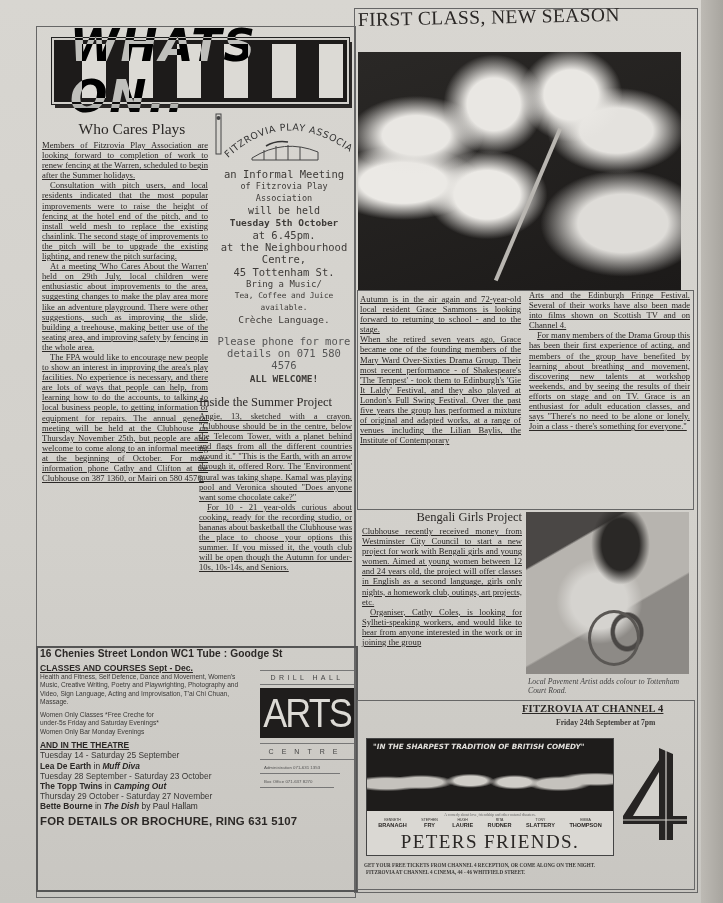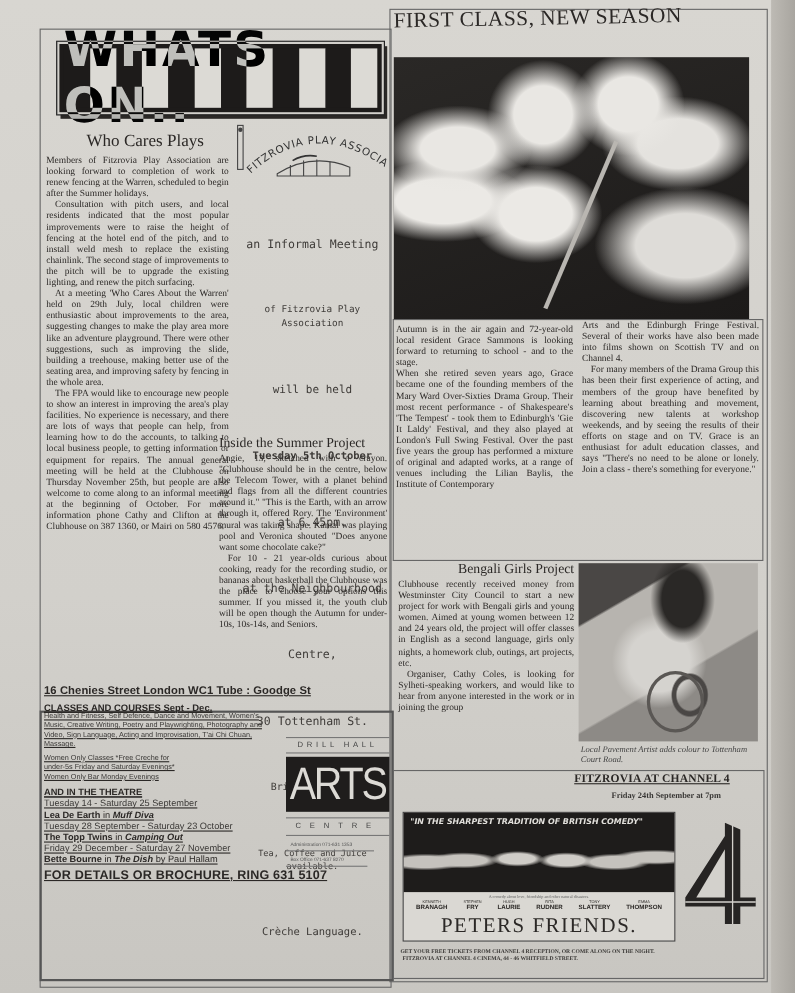--- a/index.html
+++ b/index.html
@@ -7,28 +7,28 @@
   .page{position:absolute;left:0;top:0;width:723px;height:903px;background:linear-gradient(180deg,#d8d6d1 0%,#d2d0cb 60%,#c8c6c1 100%);}
   .right-edge{position:absolute;right:0;top:0;width:22px;height:903px;background:linear-gradient(90deg,#bdbab4,#a8a59f);}
   .frame{position:absolute;border:1px solid #555;}
   .box{position:absolute;}
   
   .whatson{position:absolute;left:52px;top:38px;width:293px;height:62px;background:#1d1b1a;box-shadow:3px 4px 0 #2b2826;border:2px solid #d2d0cb;outline:1px solid #222;}
   .whatson .inner{position:absolute;left:4px;top:4px;right:4px;bottom:4px;display:flex;}
   .whatson .cell{flex:1;height:100%;}
   .whatson .cell.l{background:#dcdad5;}
   .whatson .cell.d{background:#1d1b1a;}
-  .whatson .txt{position:absolute;left:4px;top:0;width:100%;height:100%;display:flex;align-items:center;justify-content:center;font-family:"DejaVu Sans",sans-serif;font-weight:bold;font-size:44px;letter-spacing:2px;color:#dcdad5;mix-blend-mode:difference;}
+  .whatson .txt{position:absolute;left:16px;top:0;width:100%;height:100%;display:flex;align-items:center;justify-content:center;font-family:"DejaVu Sans",sans-serif;font-weight:bold;font-size:44px;letter-spacing:2px;color:#dcdad5;mix-blend-mode:difference;font-style:italic;}
   h2.sec{margin:0;font-weight:normal;font-family:"Liberation Serif",serif;}
   .col-text{font-size:8.6px;line-height:10.1px;text-align:justify;}
-  .col-text p{margin:0;text-indent:8px;}
+  .col-text p{margin:0;text-indent:8px;text-decoration:underline;}
   .col-text p.first{text-indent:0;}
   
   .notice{position:absolute;left:214px;top:112px;width:140px;text-align:center;font-family:"DejaVu Sans Mono",monospace;color:#3e3b38;}
-  .notice .ln{font-size:9.5px;line-height:12.2px;margin-top:48px;}
+  .notice .ln{font-size:9.5px;line-height:12.2px;}
   .notice .bold{font-weight:bold;font-size:9.5px;}
   .fpa-logo{position:relative;height:56px;}
   
   .photo{position:absolute;background:#222;overflow:hidden;}
   .drill-logo{position:absolute;}
   .sans{font-family:"Liberation Sans",sans-serif;}
   .underline{text-decoration:underline;}
 </style>
 </head>
 <body>
@@ -85,55 +85,55 @@
         <path d="M52,34 Q62,28 74,30" stroke="#333" fill="none" stroke-width="1.5"></path>
       </svg>
     </div>
     <div class="ln" style="font-size:10.5px;">an Informal Meeting</div>
     <div class="ln" style="font-size:8.5px;">of Fitzrovia Play Association</div>
     <div class="ln" style="font-size:10px;">will be held</div>
     <div class="ln bold">Tuesday 5th October</div>
     <div class="ln" style="font-size:10.5px;">at 6.45pm.</div>
     <div class="ln" style="font-size:10.5px;">at the Neighbourhood</div>
     <div class="ln" style="font-size:10.5px;">Centre,</div>
-    <div class="ln" style="font-size:10.5px;">30 Tottenham St.</div>
+    <div class="ln" style="font-size:10.5px;">45 Tottenham St.</div>
     <div class="ln" style="font-size:9px;">Bring a Music/</div>
     <div class="ln" style="font-size:7.8px;">Tea, Coffee and Juice available.</div>
     <div class="ln" style="font-size:9.5px;">Crèche Language.</div>
     <div style="height:8px"></div>
     <div class="ln" style="font-size:10.5px;color:#555;">Please phone for more</div>
     <div class="ln" style="font-size:10.5px;color:#555;">details on 071 580 4576</div>
     <div class="ln bold" style="margin-top:2px;">ALL WELCOME!</div>
   </div>
 
   <div class="box" style="left:199px;top:395px;width:153px;">
     <h2 class="sec" style="font-size:12.5px;margin-bottom:1px;">Inside the Summer Project</h2>
     <div class="col-text">
       <p class="first">Angie, 13, sketched with a crayon. "Clubhouse should be in the centre, below the Telecom Tower, with a planet behind and flags from all the different countries around it." "This is the Earth, with an arrow through it, offered Rory. The 'Environment' mural was taking shape. Kamal was playing pool and Veronica shouted "Does anyone want some chocolate cake?"</p>
       <p>For 10 - 21 year-olds curious about cooking, ready for the recording studio, or bananas about basketball the Clubhouse was the place to choose your options this summer. If you missed it, the youth club will be open though the Autumn for under-10s, 10s-14s, and Seniors.</p>
     </div>
   </div>
 
   <div class="frame" style="left:36px;top:646px;width:318px;height:242px;border-width:2px;border-color:#555;"></div>
-  <div class="box sans" style="left:40px;top:623px;width:312px;text-decoration:underline;">
+  <div class="box sans" style="left:40px;top:648px;width:312px;">
     <div style="font-weight:bold;font-size:10.2px;letter-spacing:0.1px;white-space:nowrap;">16 Chenies Street  London WC1  Tube : Goodge St</div>
     <div class="underline" style="font-weight:bold;font-size:8.6px;margin-top:4px;">CLASSES AND COURSES Sept - Dec.</div>
     <div style="font-size:6.6px;line-height:8.4px;width:210px;color:#3a3836;">Health and Fitness, Self Defence, Dance and Movement, Women's Music, Creative Writing, Poetry and Playwrighting, Photography and Video, Sign Language, Acting and Improvisation, T'ai Chi Chuan, Massage.</div>
     <div style="margin-top:4px;width:210px;">
       <div style="font-size:6.6px;line-height:8.6px;color:#3a3836;">Women Only Classes *Free Creche for</div>
       <div style="font-size:6.6px;line-height:8.6px;color:#3a3836;">under-5s Friday and Saturday Evenings*</div>
       <div style="font-size:6.6px;line-height:8.6px;color:#3a3836;">Women Only Bar Monday Evenings</div>
     </div>
     <div class="underline" style="font-weight:bold;font-size:8.4px;margin-top:4px;">AND IN THE THEATRE</div>
     <div style="font-size:8.4px;line-height:10.2px;">
       <div style="color:#3a3836;">Tuesday 14 - Saturday 25 September</div>
       <div><b>Lea De Earth</b><span> in </span><b><i>Muff Diva</i></b></div>
       <div style="color:#3a3836;">Tuesday 28 September - Saturday 23 October</div>
       <div><b>The Topp Twins</b><span> in </span><b><i>Camping Out</i></b></div>
-      <div style="color:#3a3836;">Friday 29 December - Saturday 27 November</div>
+      <div style="color:#3a3836;">Thursday 29 October - Saturday 27 November</div>
       <div><b>Bette Bourne</b><span> in </span><b><i>The Dish</i></b><span> by Paul Hallam</span></div>
     </div>
     <div style="font-weight:bold;font-size:11.4px;margin-top:3px;white-space:nowrap;letter-spacing:0.2px;">FOR DETAILS OR BROCHURE, RING 631 5107</div>
   </div>
 
   <div class="drill-logo sans" style="left:260px;top:670px;width:94px;">
     <div style="border-top:1px solid #777;"></div>
     <div style="font-size:7px;letter-spacing:3.4px;text-align:center;padding:3px 0;color:#444;">DRILL HALL</div>
     <div style="border-top:1px solid #777;margin-bottom:3px;"></div>
     <div style="background:#1f1d1c;height:50px;display:flex;align-items:center;justify-content:center;">

